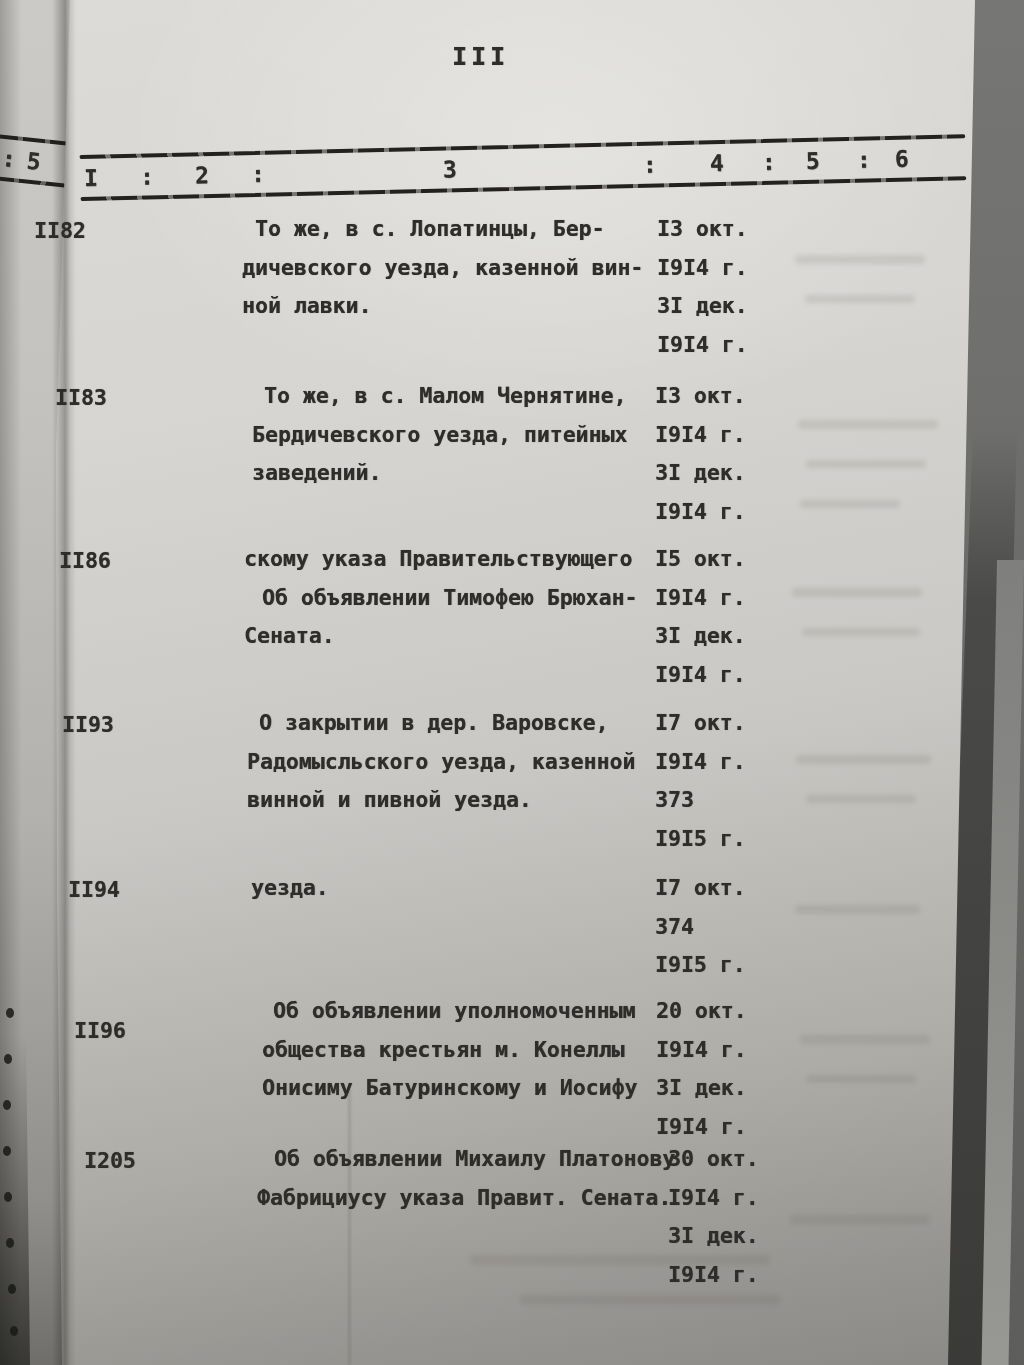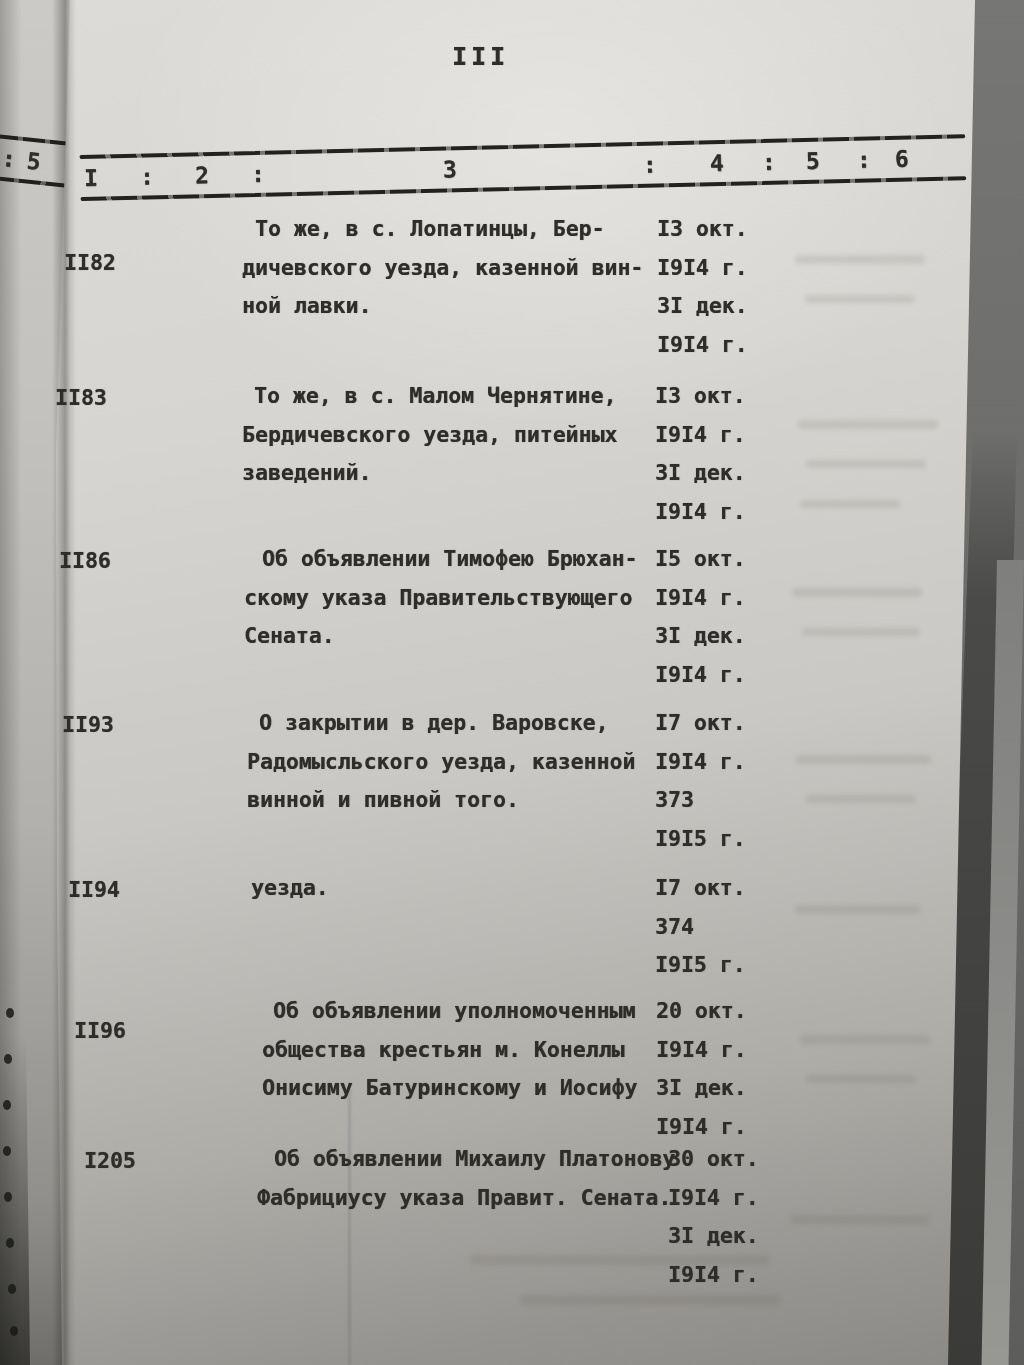--- a/index.html
+++ b/index.html
@@ -143,70 +143,70 @@
       <span class="hcell ink" style="left: 559px;">:</span>
       <span class="hcell ink" style="left: 626px;">4</span>
       <span class="hcell ink" style="left: 678px;">:</span>
       <span class="hcell ink" style="left: 722px;">5</span>
       <span class="hcell ink" style="left: 773px;">:</span>
       <span class="hcell ink" style="left: 811px;">6</span>
     </div>
 
   <div id="entries-layer">
   <div class="entry" style="top: 210px;">
-    <div class="num ink" style="left: 64px; top: 2px; margin-top: 32px;">II82</div>
+    <div class="num ink" style="left: 34px; top: 2px;">II82</div>
     <div class="desc" style="left: 242px;">
           <div class="tline ink" style="padding-left: 13px;">То же, в с. Лопатинцы, Бер-</div>
           <div class="tline ink">дичевского уезда, казенной вин-</div>
           <div class="tline ink">ной лавки.</div>
         </div>
     <div class="dates" style="left: 657px;">
           <div class="tline ink">I3 окт.</div>
           <div class="tline ink">I9I4 г.</div>
           <div class="tline ink">3I дек.</div>
           <div class="tline ink">I9I4 г.</div>
         </div>
   </div>
 
   <div class="entry" style="top: 377px;">
     <div class="num ink" style="left: 55px; top: 2px;">II83</div>
-    <div class="desc" style="left: 242px;">
+    <div class="desc" style="left: 252px;">
           <div class="tline ink" style="padding-left: 12px;">То же, в с. Малом Чернятине,</div>
           <div class="tline ink">Бердичевского уезда, питейных</div>
           <div class="tline ink">заведений.</div>
         </div>
     <div class="dates" style="left: 655px;">
           <div class="tline ink">I3 окт.</div>
           <div class="tline ink">I9I4 г.</div>
           <div class="tline ink">3I дек.</div>
           <div class="tline ink">I9I4 г.</div>
         </div>
   </div>
 
   <div class="entry" style="top: 540px;">
     <div class="num ink" style="left: 59px; top: 2px;">II86</div>
     <div class="desc" style="left: 244px;">
+          <div class="tline ink">скому указа Правительствующего</div>
           <div class="tline ink" style="padding-left: 18px;">Об объявлении Тимофею Брюхан-</div>
-          <div class="tline ink">скому указа Правительствующего</div>
           <div class="tline ink">Сената.</div>
         </div>
     <div class="dates" style="left: 655px;">
           <div class="tline ink">I5 окт.</div>
           <div class="tline ink">I9I4 г.</div>
           <div class="tline ink">3I дек.</div>
           <div class="tline ink">I9I4 г.</div>
         </div>
   </div>
 
   <div class="entry" style="top: 704px;">
     <div class="num ink" style="left: 62px; top: 2px;">II93</div>
     <div class="desc" style="left: 247px;">
           <div class="tline ink" style="padding-left: 12px;">О закрытии в дер. Варовске,</div>
           <div class="tline ink">Радомысльского уезда, казенной</div>
-          <div class="tline ink">винной и пивной того.</div>
+          <div class="tline ink">винной и пивной уезда.</div>
         </div>
     <div class="dates" style="left: 655px;">
           <div class="tline ink">I7 окт.</div>
           <div class="tline ink">I9I4 г.</div>
           <div class="tline ink">373</div>
           <div class="tline ink">I9I5 г.</div>
         </div>
   </div>
 
   <div class="entry" style="top: 869px;">

